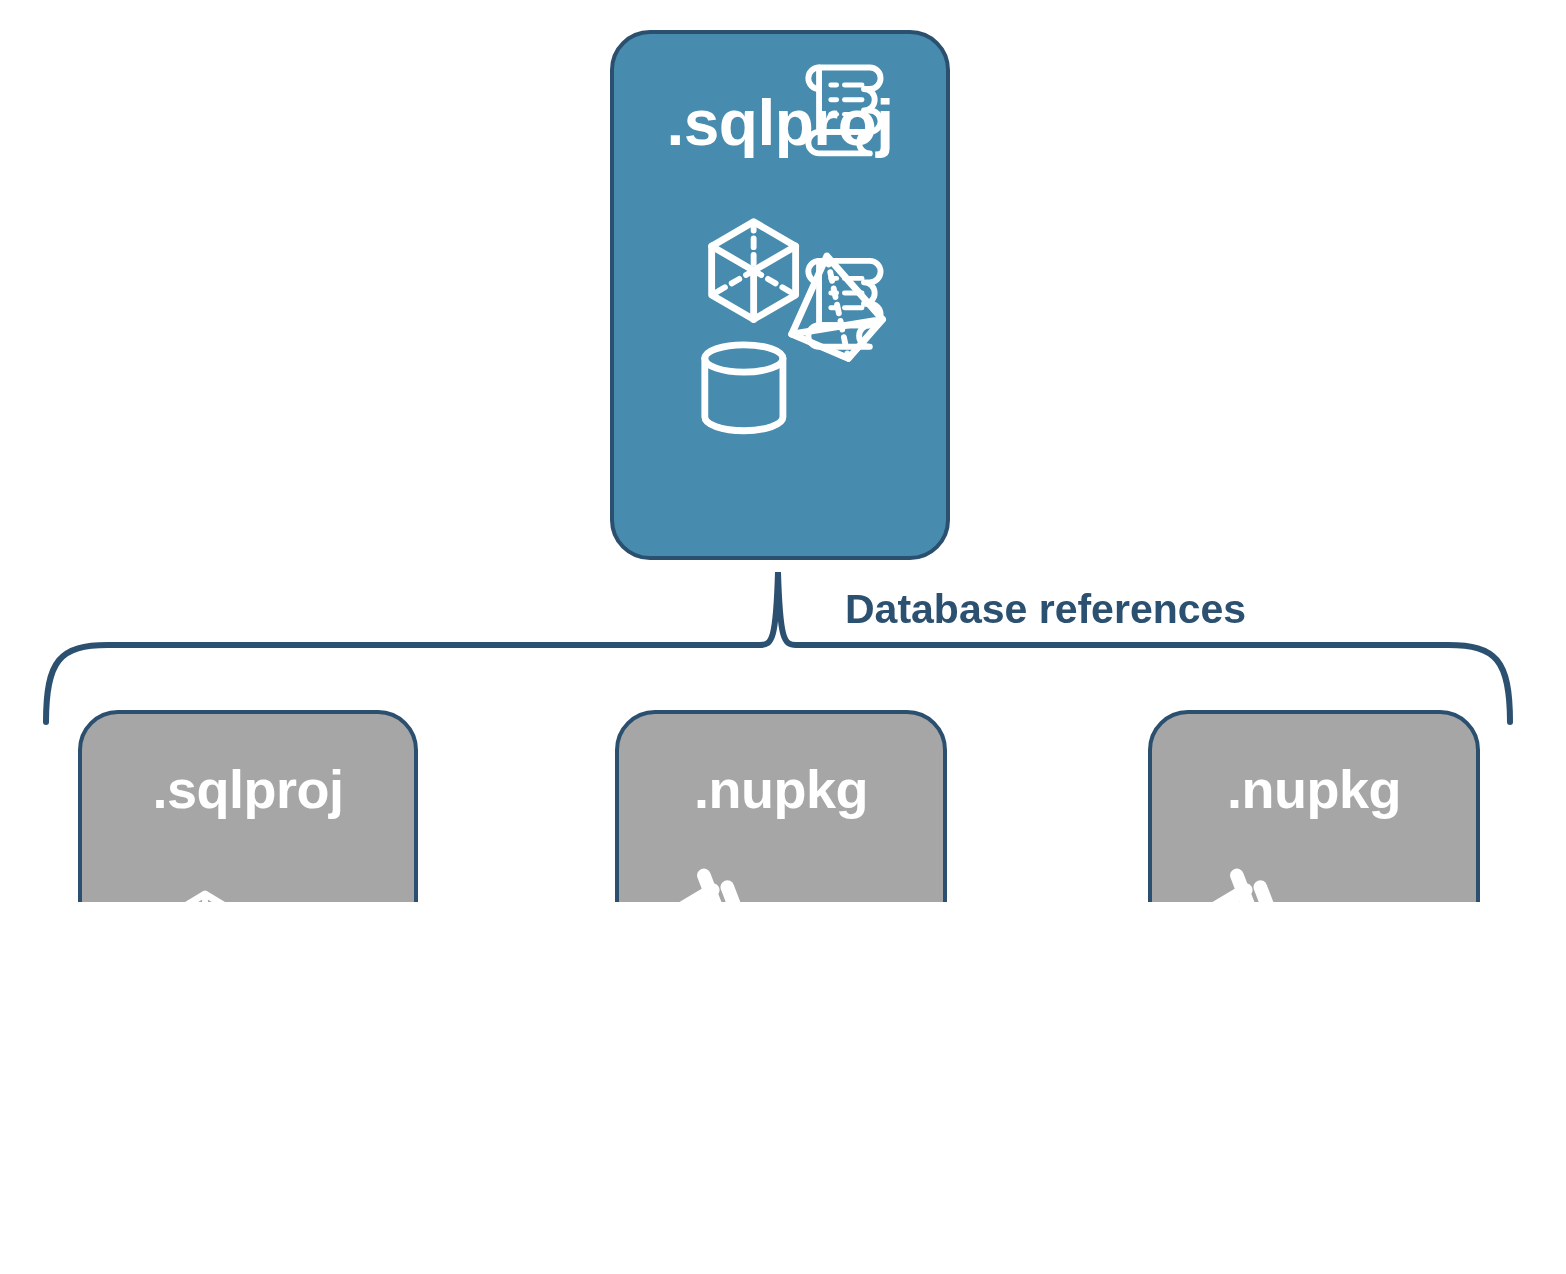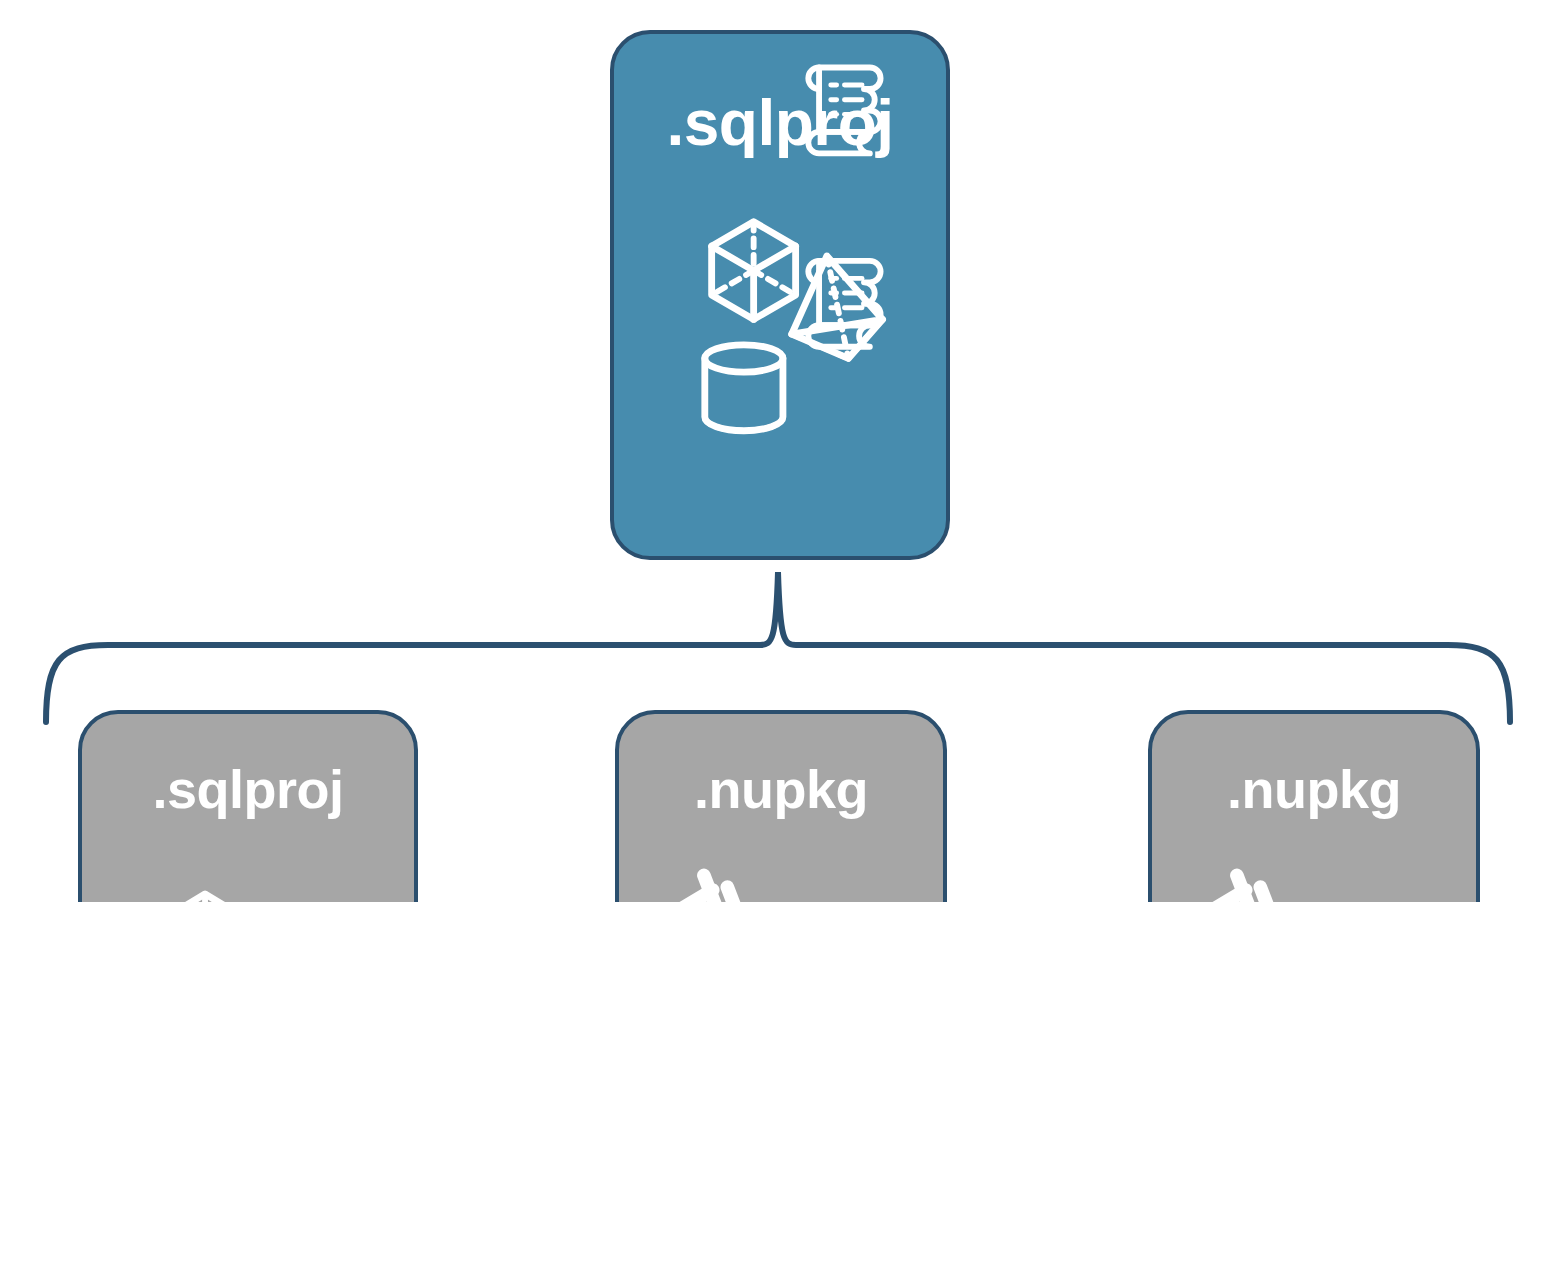--- a/index.html
+++ b/index.html
@@ -148,20 +148,21 @@
     <g fill="none" stroke="#2B5070" stroke-width="6" stroke-linecap="round">
       <path d="M46,722
                C46,660 60,645 108,645
                L760,645
                C772,645 776,640 778,572
                C780,640 784,645 796,645
                L1448,645
                C1496,645 1510,660 1510,722"></path>
     </g>
   </svg>
+  <div id="bracket-label">Database references</div>
 
   <div class="node secondary" id="node-sqlproj-child" style="left:78px; top:710px; width:340px; height:525px;">
     <div class="node-title">.sqlproj</div>
 
     <svg class="node-art" viewBox="0 0 340 525">
       <g fill="none" stroke="#ffffff" stroke-width="7" stroke-linecap="round" stroke-linejoin="round">
 
         <g>
           <polygon points="88,205 126,182 164,205 164,250 126,273 88,250"></polygon>
           <polyline points="88,205 126,228 164,205"></polyline>

